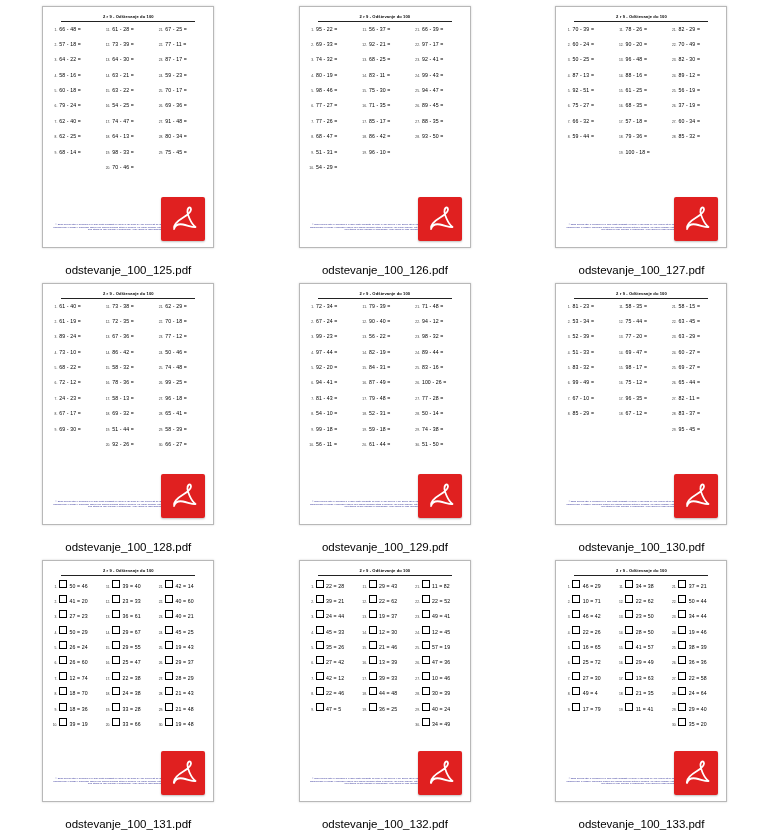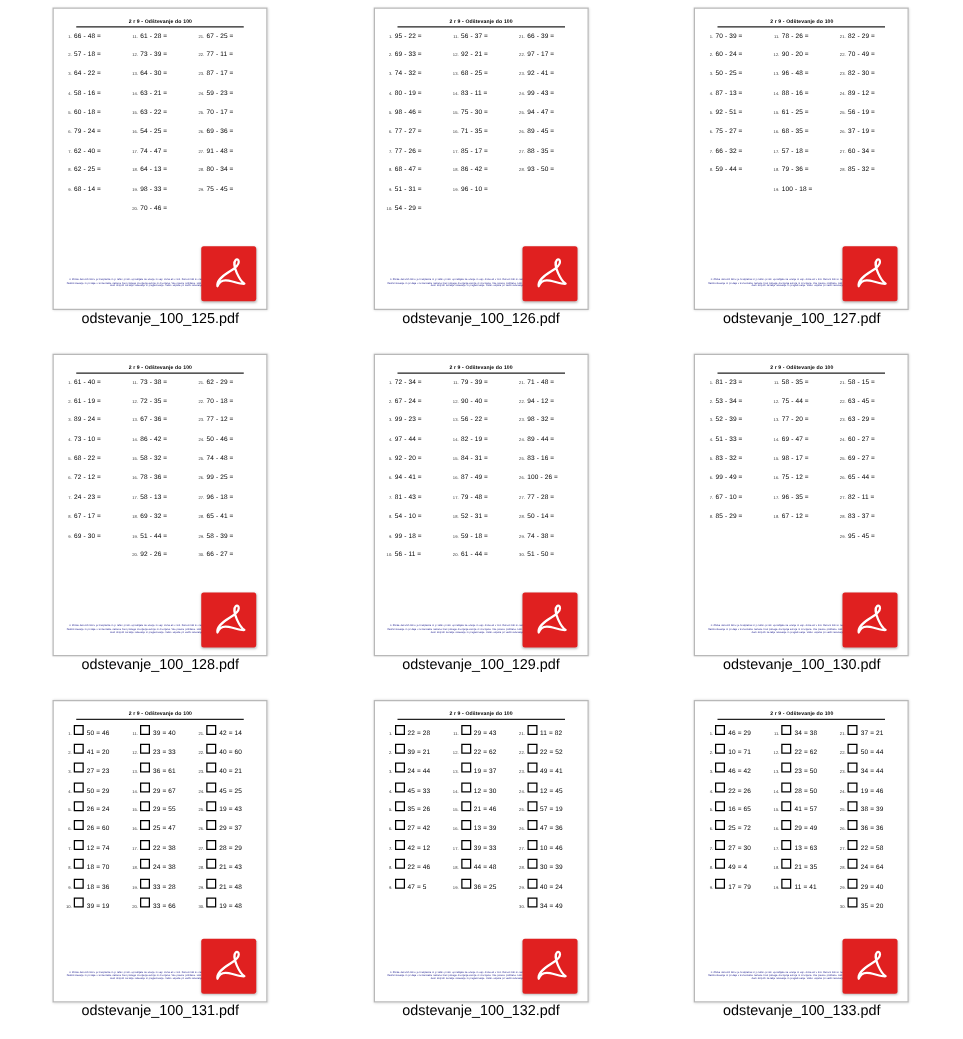--- a/index.html
+++ b/index.html
@@ -107,21 +107,21 @@
     height: 44px;
     background: #e02020;
     border-radius: 2px;
     box-shadow: 0 1px 2px rgba(0,0,0,0.25);
     display: flex;
     align-items: center;
     justify-content: center;
   }
   .pdf-badge svg { display: block; }
   .filename {
-    margin-top: 1px;
+    margin-top: 16px;
     font-size: 11.5px;
     color: #000;
   }
 </style>
 </head>
 <body>
 
 <div id="grid">
     <div class="cell">
       <div class="thumb">

